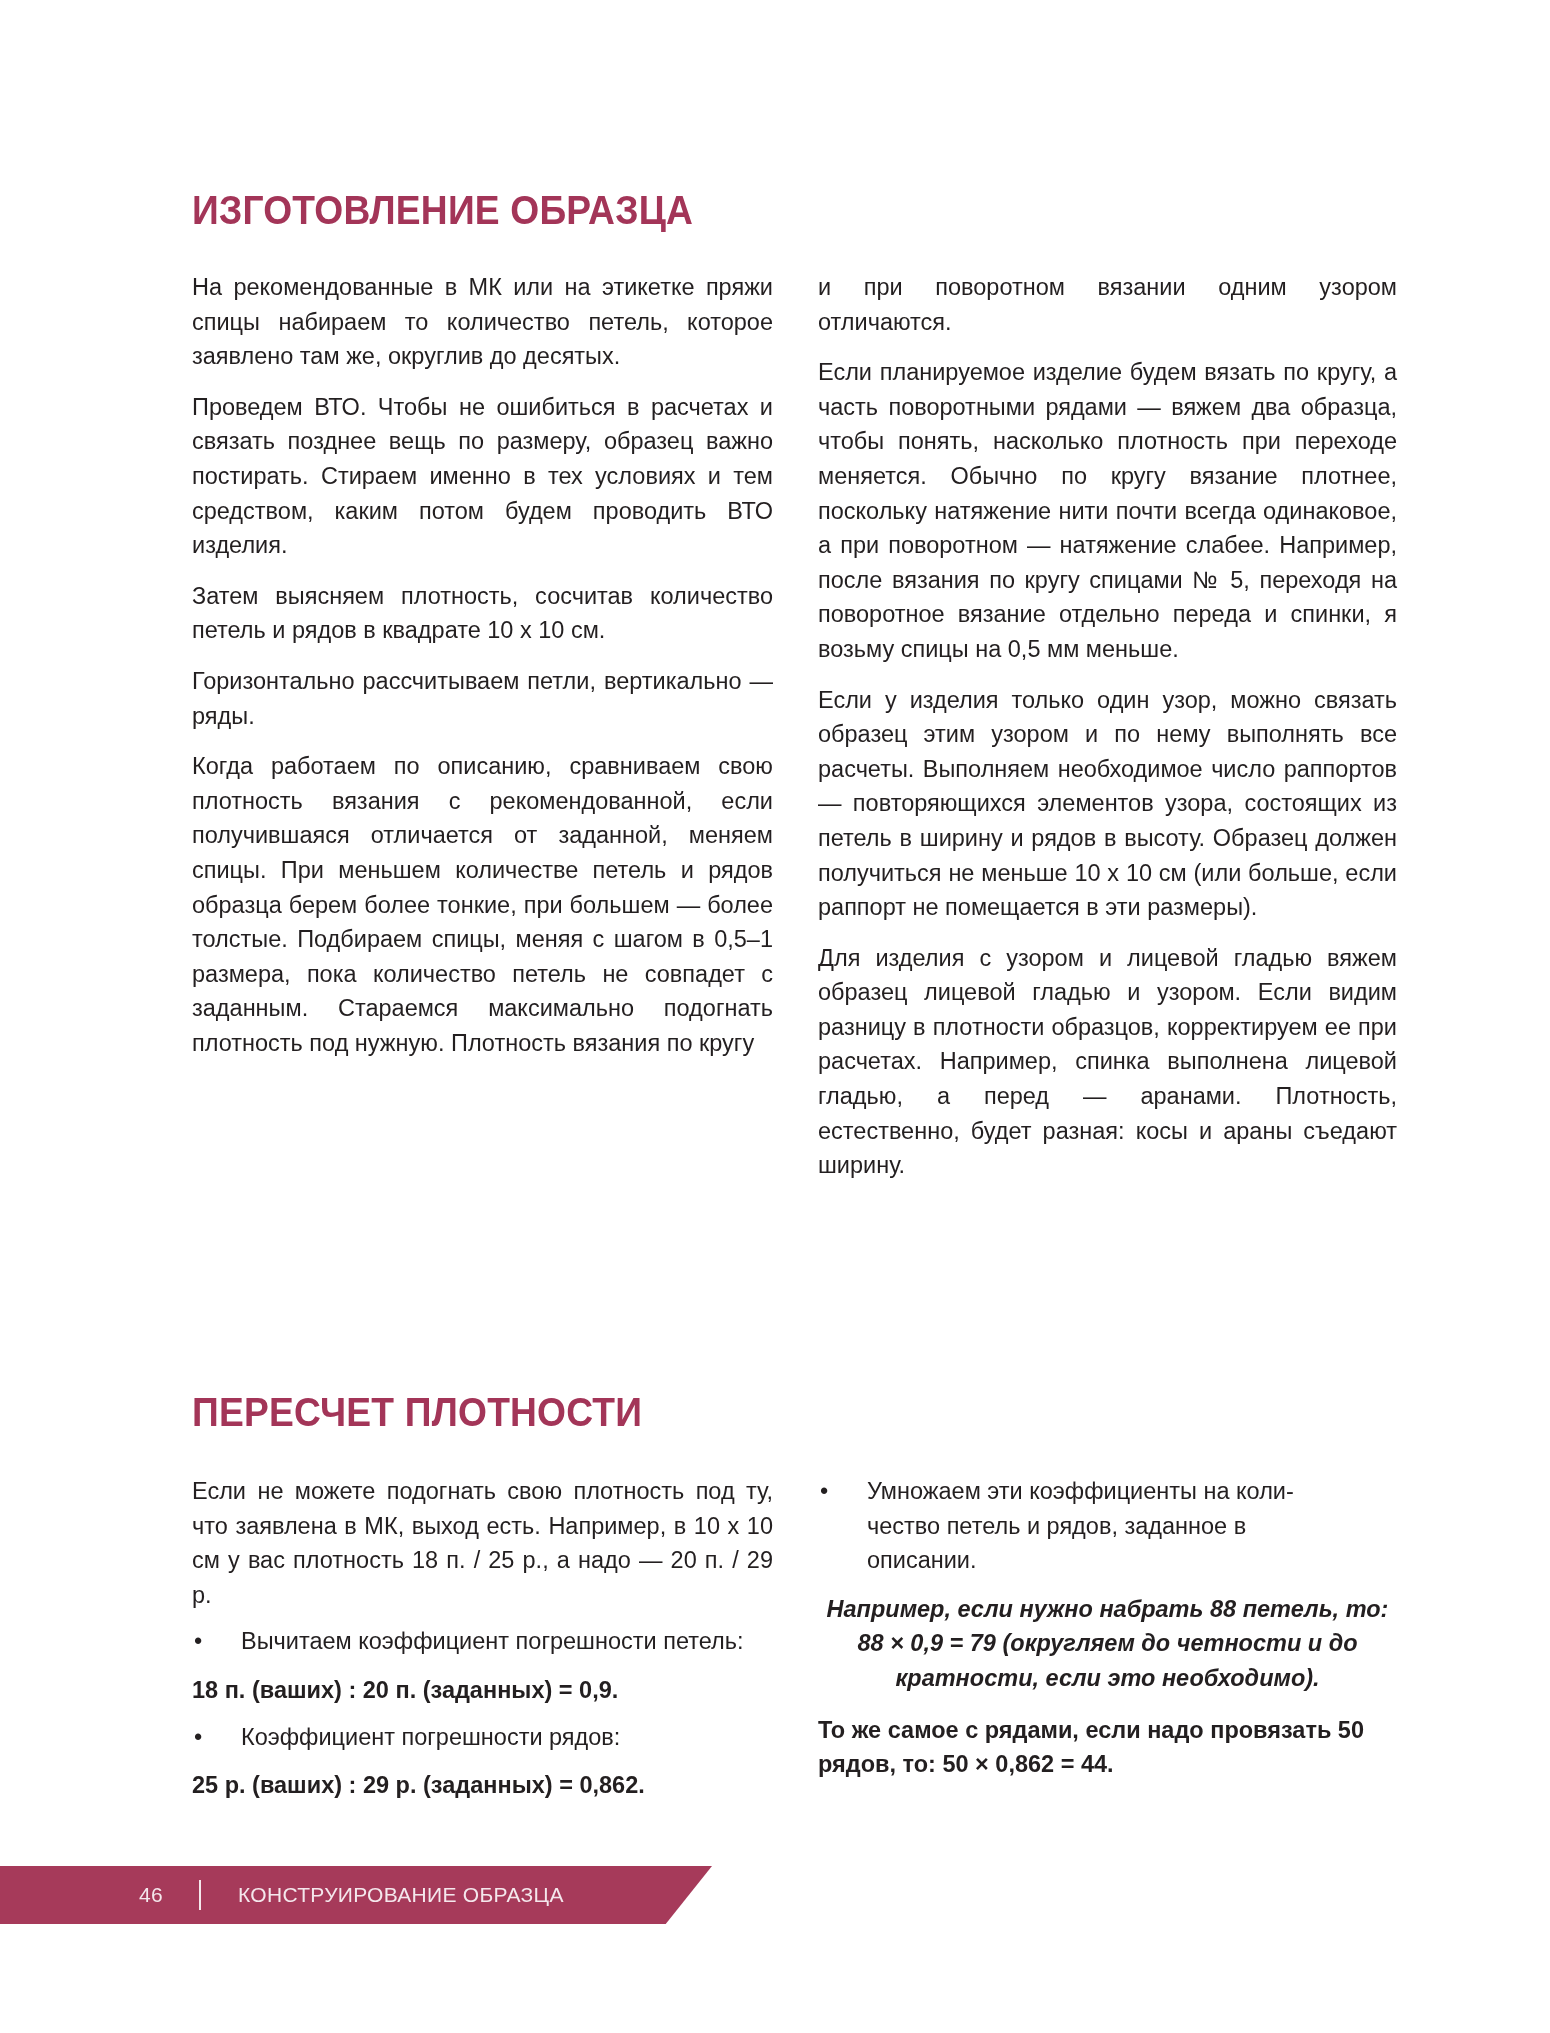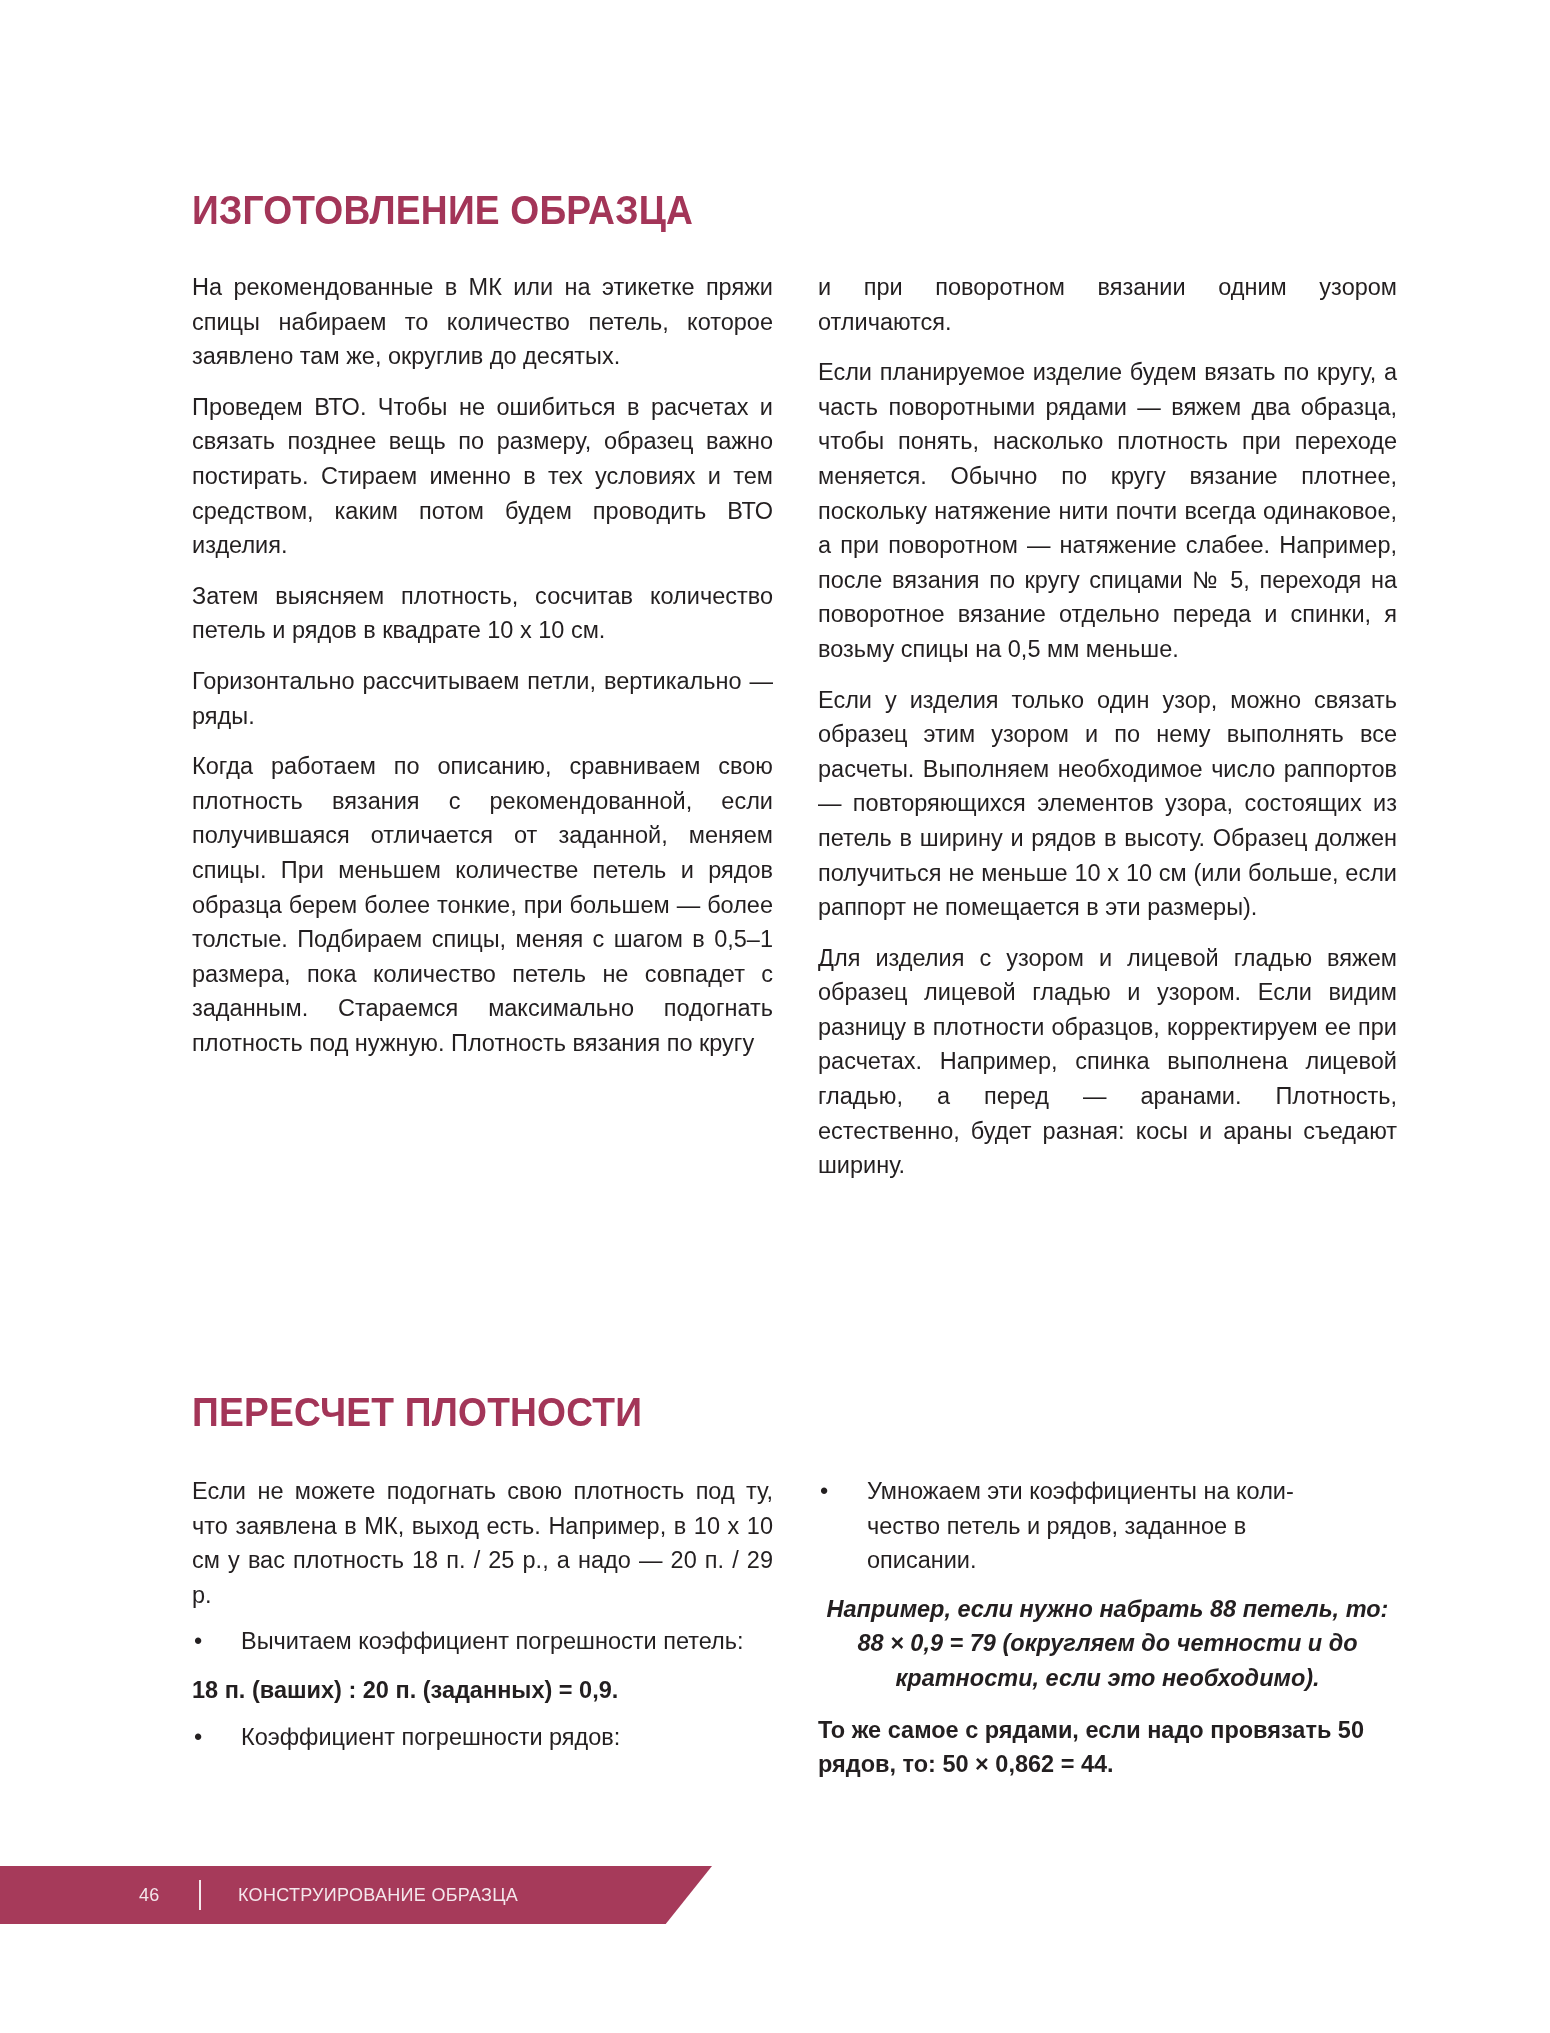--- a/index.html
+++ b/index.html
@@ -60,21 +60,21 @@
       height: 58px;
       background: #a63a5a;
       clip-path: polygon(0 0, 100% 0, 93.5% 100%, 0 100%);
     }
     .footer-text {
       position: absolute;
       top: 1866px;
       height: 58px;
       line-height: 58px;
       color: #f4e7ec;
-      font-size: 18px;
+      font-size: 21px;
       letter-spacing: 0.3px;
     }
     .footer-sep {
       position: absolute;
       left: 199px;
       top: 1880px;
       width: 2px;
       height: 30px;
       background: #f4e7ec;
     }
@@ -105,20 +105,21 @@
   <p class="tight">Если не можете подогнать свою плотность под ту, что заявлена в МК, выход есть. Напри­мер, в 10 х 10 см у вас плотность 18 п. / 25 р., а надо — 20 п. / 29 р.</p>
   <div class="bullet">
     <span class="dot">•</span>
     <span>Вычитаем коэффициент погрешности петель:</span>
   </div>
   <p class="bold tight">18 п. (ваших) : 20 п. (заданных) = 0,9.</p>
   <div class="bullet">
     <span class="dot">•</span>
     <span>Коэффициент погрешности рядов:</span>
   </div>
+  <p class="bold" style="text-align:left;">25 р. (ваших) : 29 р. (заданных) = 0,862.</p>
 </div>
 
 <div class="col" style="left:818px; top:1474px; width:579px;">
   <div class="bullet" style="padding-right:80px;">
     <span class="dot">•</span>
     <span>Умножаем эти коэффициенты на коли­чество петель и рядов, заданное в описании.</span>
   </div>
   <p class="bold" style="text-align:center;font-style:italic;">Например, если нужно набрать 88 петель, то: 88 × 0,9 = 79 (округляем до четности и до кратности, если это необходимо).</p>
   <p class="bold" style="text-align:left;margin-top:17px;">То же самое с рядами, если надо провязать 50 рядов, то: 50 × 0,862 = 44.</p>
 </div>

